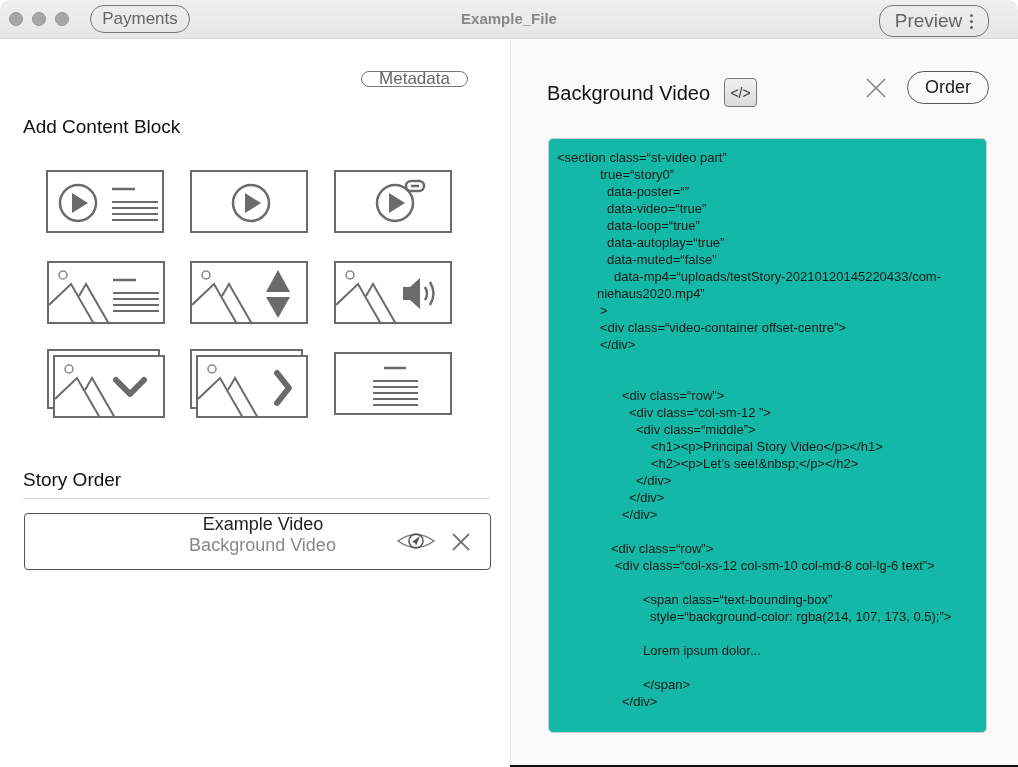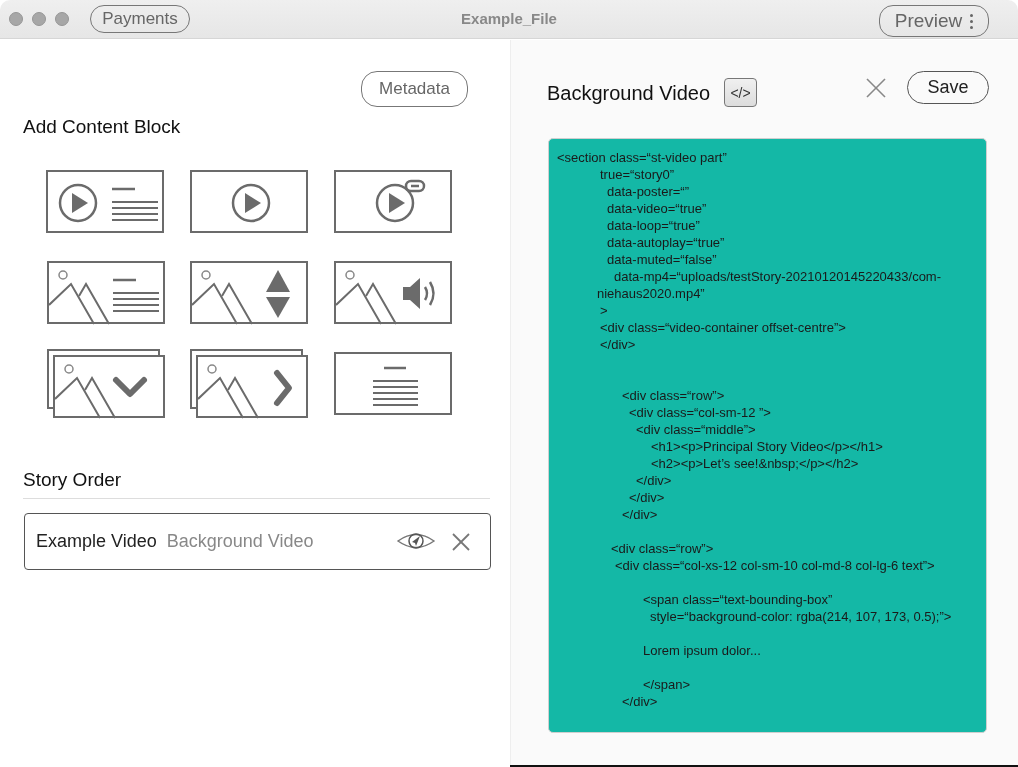--- a/index.html
+++ b/index.html
@@ -21,36 +21,36 @@
   .payments-btn { left: 90px; top: 5px; width: 100px; height: 28px; font-size: 17px; }
   .window-title { position: absolute; left: 0; right: 0; top: 10px; text-align: center; font-size: 15px; color: #888; font-weight: bold; }
   .preview-btn { left: 879px; top: 5px; width: 110px; height: 32px; font-size: 19px; color: #666; gap: 8px; }
   .preview-btn .dots { display: flex; flex-direction: column; gap: 3px; }
   .preview-btn .dots span { width: 3px; height: 3px; border-radius: 50%; background: #666; display: block; }
 
   .left-panel { position: absolute; left: 0; top: 40px; width: 510px; height: 727px; background: #ffffff; }
   .right-panel { position: absolute; left: 510px; top: 40px; width: 508px; height: 727px; background: #fafafa; border-left: 1px solid #eeeeee; }
   .bottom-line { position: absolute; left: 510px; top: 765px; width: 508px; height: 2px; background: #111; }
 
-  .metadata-btn { left: 361px; top: 31px; width: 107px; height: 36px; font-size: 17px; border-radius: 16px; }
+  .metadata-btn { left: 361px; top: 31px; width: 107px; height: 16px; font-size: 17px; border-radius: 16px; }
   .section-title { position: absolute; left: 23px; font-size: 19px; color: #111; }
   .add-title { top: 76px; }
   .story-title { top: 429px; }
 
   .block {
     position: absolute; width: 118px; height: 63px; border: 2px solid #6b6b6b; background: #fff; cursor: pointer;
   }
   .block svg { position: absolute; left: 0; top: 0; }
   .stack-back { position: absolute; width: 113px; height: 60px; border: 2px solid #6b6b6b; background: #fff; }
 
   .divider { position: absolute; left: 23px; top: 458px; width: 467px; height: 1px; background: #dddddd; }
 
   .story-item {
     position: absolute; left: 24px; top: 473px; width: 467px; height: 57px;
-    border: 1px solid #555; border-radius: 4px; background: #fff; display: flex; align-items: center;
+    border: 1px solid #555; border-radius: 4px; background: #fff; display: flex; align-items: center; flex-direction: column;
   }
   .story-name { margin-left: 11px; font-size: 18px; color: #222; }
   .story-type { margin-left: 10px; font-size: 18px; color: #888; }
   .eye-icon { position: absolute; left: 371px; top: 16px; }
   .x-icon-small { position: absolute; left: 426px; top: 18px; }
 
   .rp-title { position: absolute; left: 36px; top: 42px; font-size: 20px; color: #111; }
   .code-toggle {
     position: absolute; left: 213px; top: 38px; width: 33px; height: 29px; border: 1px solid #777; border-radius: 4px;
     background: linear-gradient(#f0f0f0, #dcdcdc); font-size: 14px; color: #333; display: flex; align-items: center; justify-content: center;
@@ -196,21 +196,21 @@
   </div>
 </div>
 
 <div class="right-panel">
   <div class="rp-title">Background Video</div>
   <button class="code-toggle">&lt;/&gt;</button>
   <svg class="close-icon" width="22" height="22">
     <line x1="2" y1="2" x2="20" y2="20" stroke="#888" stroke-width="1.6"></line>
     <line x1="20" y1="2" x2="2" y2="20" stroke="#888" stroke-width="1.6"></line>
   </svg>
-  <button class="pill-btn save-btn">Save</button>
+  <button class="pill-btn save-btn">Order</button>
 
   <div class="code-box" id="code-box">
       <div class="code-line" style="left: 8px; top: 10px;">&lt;section class=“st-video part”</div>
       <div class="code-line" style="left: 51px; top: 27px;">true=“story0”</div>
       <div class="code-line" style="left: 58px; top: 44px;">data-poster=“”</div>
       <div class="code-line" style="left: 58px; top: 61px;">data-video=“true”</div>
       <div class="code-line" style="left: 58px; top: 78px;">data-loop=“true”</div>
       <div class="code-line" style="left: 58px; top: 95px;">data-autoplay=“true”</div>
       <div class="code-line" style="left: 58px; top: 112px;">data-muted=“false”</div>
       <div class="code-line" style="left: 65px; top: 129px;">data-mp4=“uploads/testStory-20210120145220433/com-</div>

